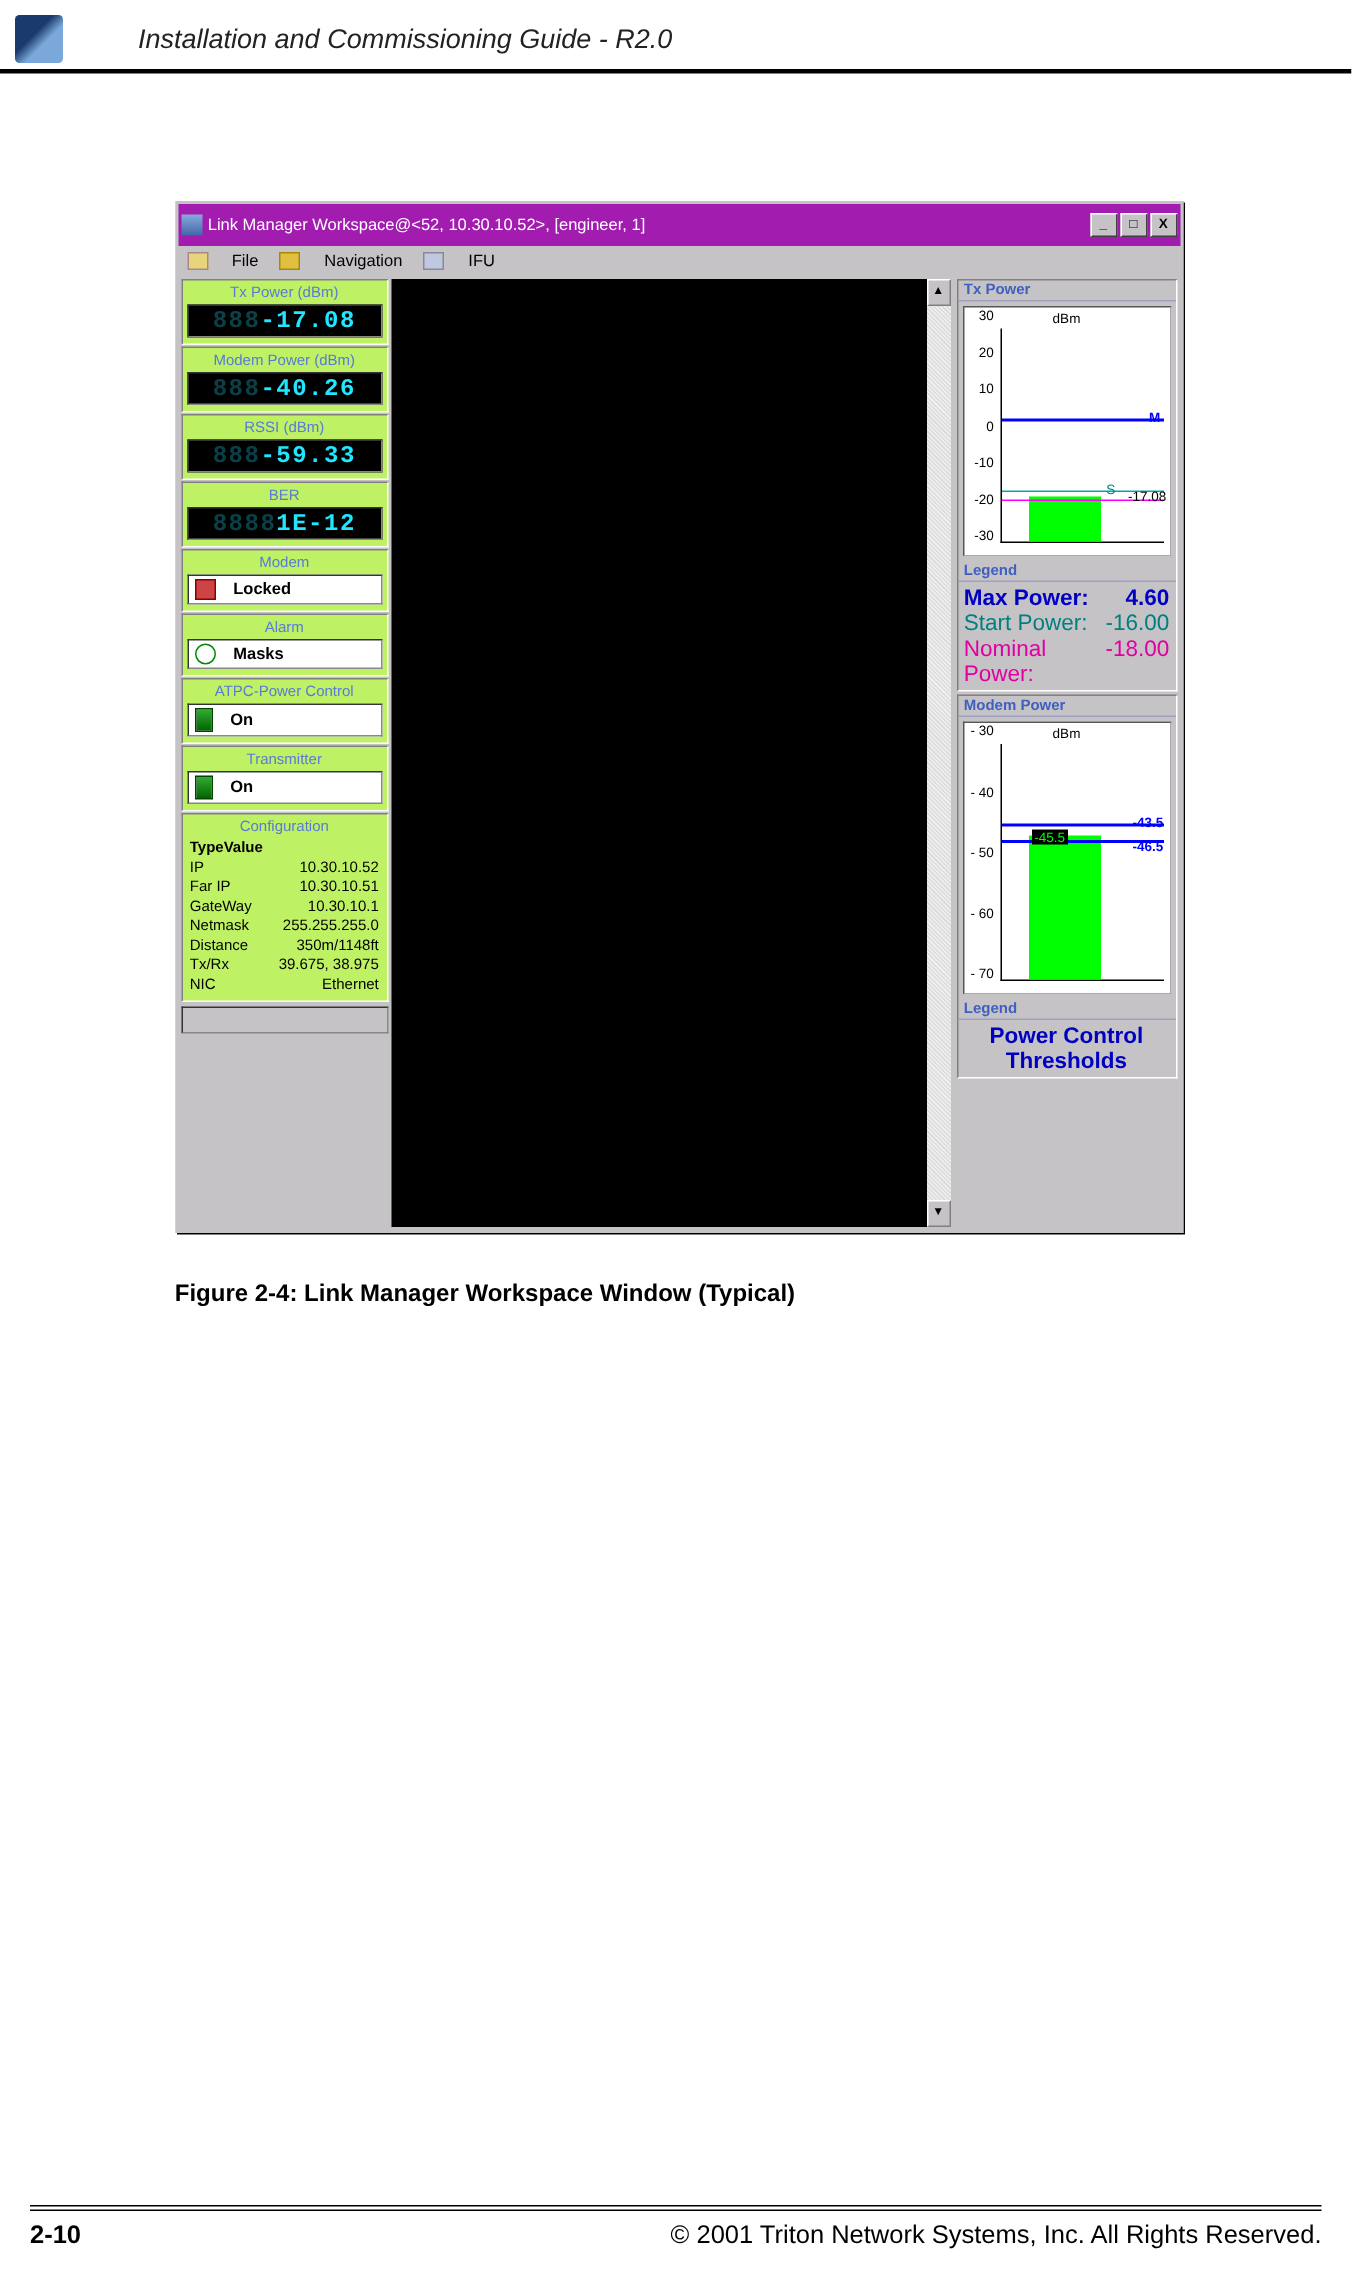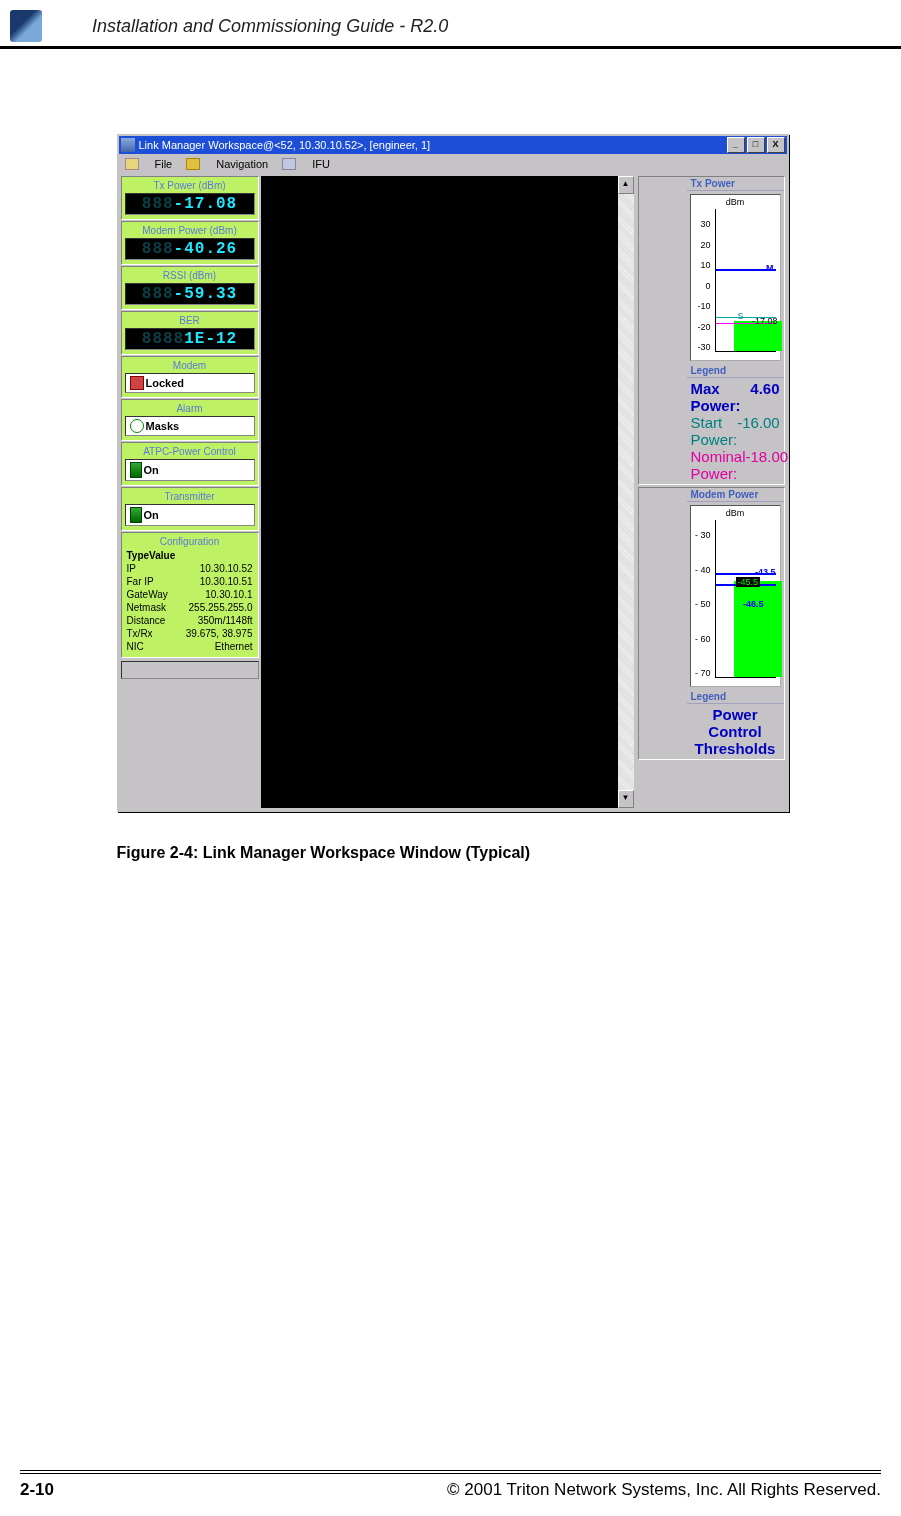--- a/index.html
+++ b/index.html
@@ -34,23 +34,23 @@
   margin: 85px auto 0 auto;
   width: 668px;
 }
 .win {
   width: 668px;
   border: 2px solid #c6c3c6;
   background: #c6c3c6;
   box-shadow: 1px 1px 0 #000;
 }
 .titlebar {
-  background: #1d4ed8;
+  background: #a21caf;
   color: #fff;
-  height: 18px;
+  height: 28px;
   display: flex;
   align-items: center;
   font-size: 11px;
   font-family: Tahoma, Arial, sans-serif;
   padding: 0 2px;
 }
 .titlebar-icon {
   width: 14px; height:14px;
   background: linear-gradient(#8ad,#46a);
   margin-right: 4px;
@@ -142,51 +142,50 @@
 }
 .lcd-dim { color:#0a4048; }
 .status-line {
   background:#fff;
   border:1px inset #888;
   font-size:11px;
   font-weight:bold;
   padding:2px 4px;
   display:flex;
   align-items:center;
-  gap:2px;
+  gap:12px;
 }
 .st-icon{ width:12px; height:12px; }
 .ic-lock{ background:#c44; border:1px solid #800; }
 .ic-masks{ background:#fff; border:1px solid #080; border-radius:50%; }
 .ic-on{ width:10px;height:14px; background:linear-gradient(#3a3,#060); border:1px solid #040; }
 .config-table { font-size:10px; }
 .config-head{ display:flex; justify-content:flex-start; font-weight:bold; padding:1px 2px; }
 .config-row{ display:flex; justify-content:space-between; padding:1px 2px; }
 .r-group {
   border:1px solid #fff;
   border-left-color:#808080; border-top-color:#808080;
   margin-bottom:2px;
-  padding-left:48px;
 }
 .r-title{
   font-size:10px; color:#4060c0; font-weight:bold;
   padding:1px 4px;
   border-bottom:1px solid #a0a0c0;
 }
 .chart-box{
   background:#fff;
   margin:3px;
   border:1px inset #aaa;
   position:relative;
   height:165px;
   font-size:9px;
 }
 .chart-box2{ height:180px; }
 .axis-title{ position:absolute; top:2px; left:50%; transform:translateX(-50%); font-size:9px; }
-.ylabels{ position:absolute; left:2px; top:24px; bottom:8px; display:flex; flex-direction:column; justify-content:space-between; text-align:right; width:18px;align-items:flex-end; }
+.ylabels{ position:absolute; left:2px; top:0; bottom:8px; display:flex; flex-direction:column; justify-content:space-between; text-align:right; width:18px;align-items:flex-end; }
 .plot{
   position:absolute;
   left:24px; right:4px; top:14px; bottom:8px;
   border-left:1px solid #000; border-bottom:1px solid #000;
 }
 .bar-tx{
   position:absolute;
   left:18px; width:48px; background:#0f0;
   bottom:0;
 }
@@ -406,21 +405,21 @@
                 <span>- 50</span>
                 <span>- 60</span>
                 <span>- 70</span>
             </div>
             <div class="plot">
               <div class="bar-tx" style="height:61%;"></div>
               <div class="m-line" style="top:34%; border-color:#00f;"></div>
               <div class="m-line" style="top:41%; border-color:#00f;"></div>
               <span class="ann" style="top:36%; left:20px; background:#000; color:#0f0; padding:0 2px;">-45.5</span>
               <span class="ann ann-m" style="top:30%; right:0;">-43.5</span>
-              <span class="ann ann-m" style="top:40%; right:12px;margin-top:16px;">-46.5</span>
+              <span class="ann ann-m" style="top:40%; right:0;">-46.5</span>
             </div>
           </div>
           <div class="r-title">Legend</div>
           <div class="legend-box">
             <div class="lg-center">Power Control</div>
             <div class="lg-center">Thresholds</div>
           </div>
         </div>
       </div>
     </div>

